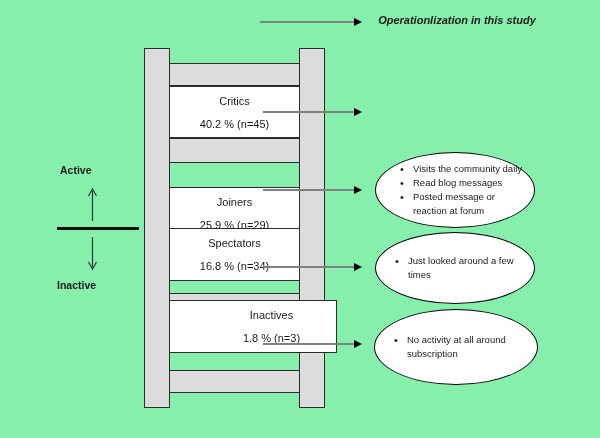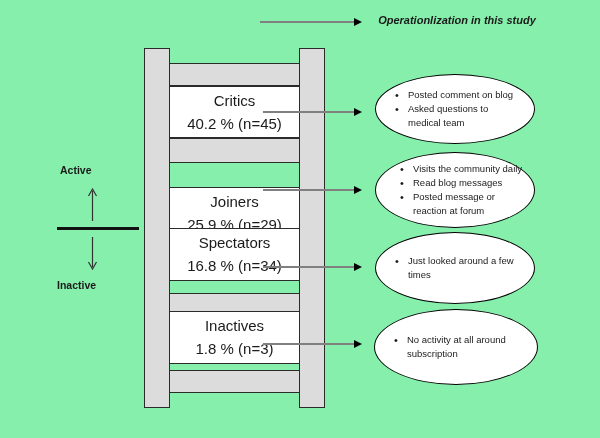--- a/index.html
+++ b/index.html
@@ -22,21 +22,21 @@
   .v-arrow.up{top:188px;}
   .v-arrow.down{top:236px;}
   .scale-divider{position:absolute;left:57px;top:227px;width:82px;height:3px;background:#111;}
   
   .rail{position:absolute;top:48px;width:24px;height:358px;background:#dcdcdc;border:1px solid #2b2b2b;}
   .rail.left{left:144px;}
   .rail.right{left:299px;}
   .rung{position:absolute;left:169px;width:129px;background:#dcdcdc;border:1px solid #2b2b2b;}
   .level-box{position:absolute;left:169px;width:129px;background:#ffffff;border:1px solid #2b2b2b;
              display:flex;flex-direction:column;align-items:center;justify-content:center;
-             font-size:15px;line-height:14px;text-align:center;gap:9px;}
+             font-size:11px;line-height:14px;text-align:center;gap:9px;}
   
   .conn{position:absolute;left:263px;width:99px;height:8px;}
   .conn .hline{position:absolute;left:0;top:3px;width:91px;height:1.6px;background:#808080;}
   .conn .tri-right{left:91px;top:0;}
   
   .oval{position:absolute;background:#fff;border:1.4px solid #000;border-radius:50%;
         display:flex;align-items:center;}
   .oval ul{list-style:none;margin:0;padding:0 4px 0 17px;}
   .oval li{position:relative;padding-left:15px;width:112px;font-size:9.5px;line-height:14px;}
   .oval li::before{content:"\2022";position:absolute;left:2px;top:0;font-size:11px;}
@@ -82,21 +82,21 @@
     <div>40.2 % (n=45)</div>
   </div>
   <div class="level-box" style="top:163px;height:50px;margin-top:24px;">
     <div>Joiners</div>
     <div>25.9 % (n=29)</div>
   </div>
   <div class="level-box" style="top:228px;height:51px;">
     <div>Spectators</div>
     <div>16.8 % (n=34)</div>
   </div>
-  <div class="level-box" style="top:311px;height:51px;">
+  <div class="level-box" style="top:300px;height:51px;padding-left:37px;">
     <div>Inactives</div>
     <div>1.8 % (n=3)</div>
   </div>
 
   <div class="conn" style="top:108px;">
     <div class="hline"></div>
     <div class="tri-right"></div>
   </div>
   <div class="conn" style="top:186px;">
     <div class="hline"></div>
@@ -104,26 +104,20 @@
   </div>
   <div class="conn" style="top:263px;">
     <div class="hline"></div>
     <div class="tri-right"></div>
   </div>
   <div class="conn" style="top:340px;">
     <div class="hline"></div>
     <div class="tri-right"></div>
   </div>
 
-  <div class="oval" style="left:375px;top:74px;width:158px;height:68px;">
-    <ul>
-      <li>Posted comment on blog</li>
-      <li>Asked questions to medical team</li>
-    </ul>
-  </div>
   <div class="oval" style="left:375px;top:152px;width:158px;height:74px;justify-content:center;">
     <ul>
       <li>Visits the community daily</li>
       <li>Read blog messages</li>
       <li>Posted message or reaction at forum</li>
     </ul>
   </div>
   <div class="oval" style="left:375px;top:232px;width:158px;height:70px;">
     <ul>
       <li>Just looked around a few times</li>

